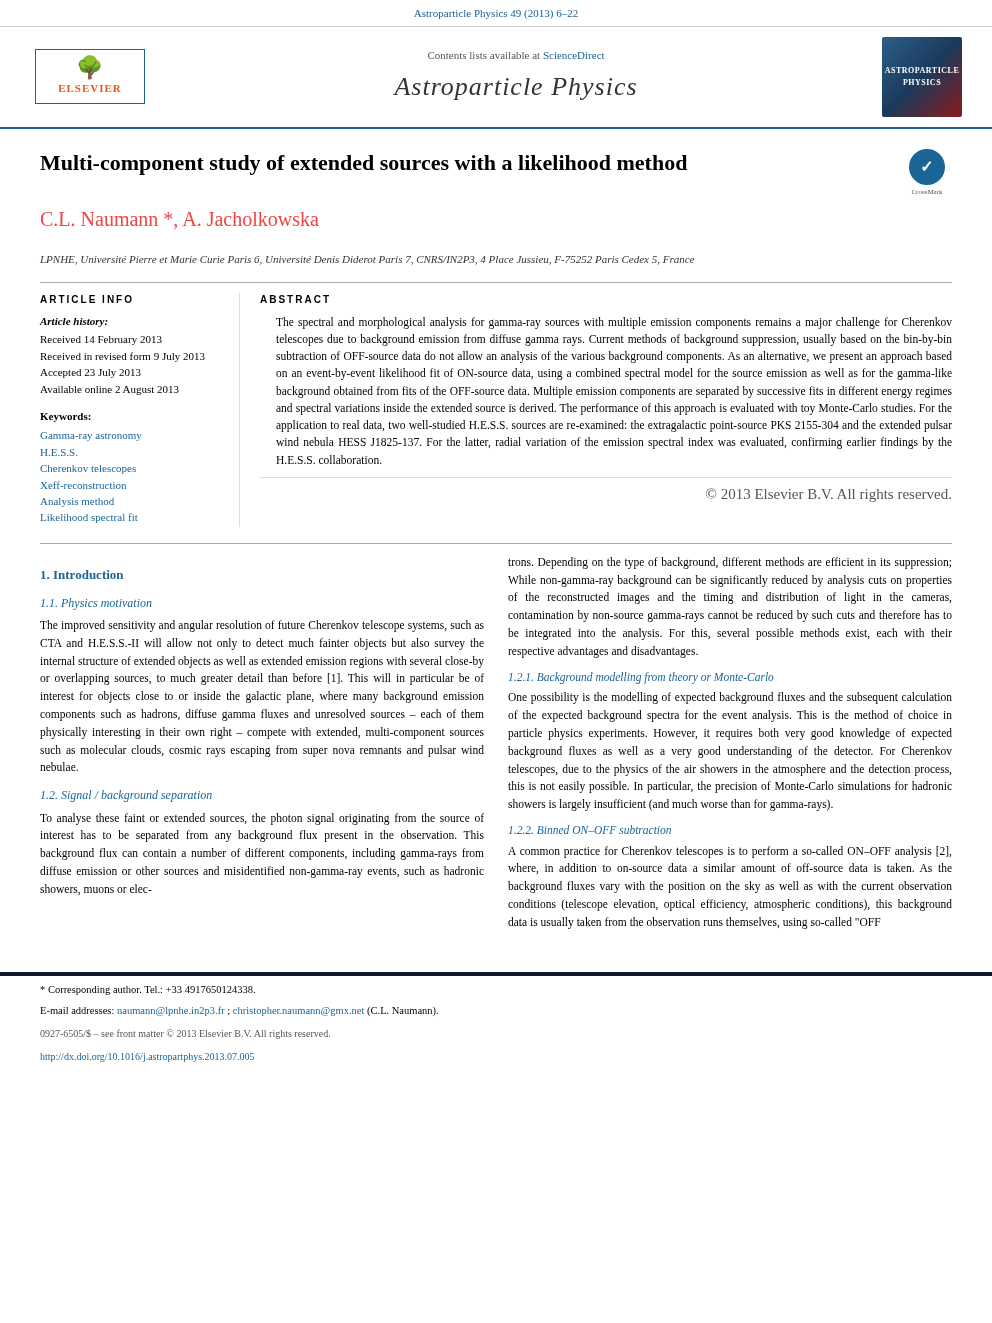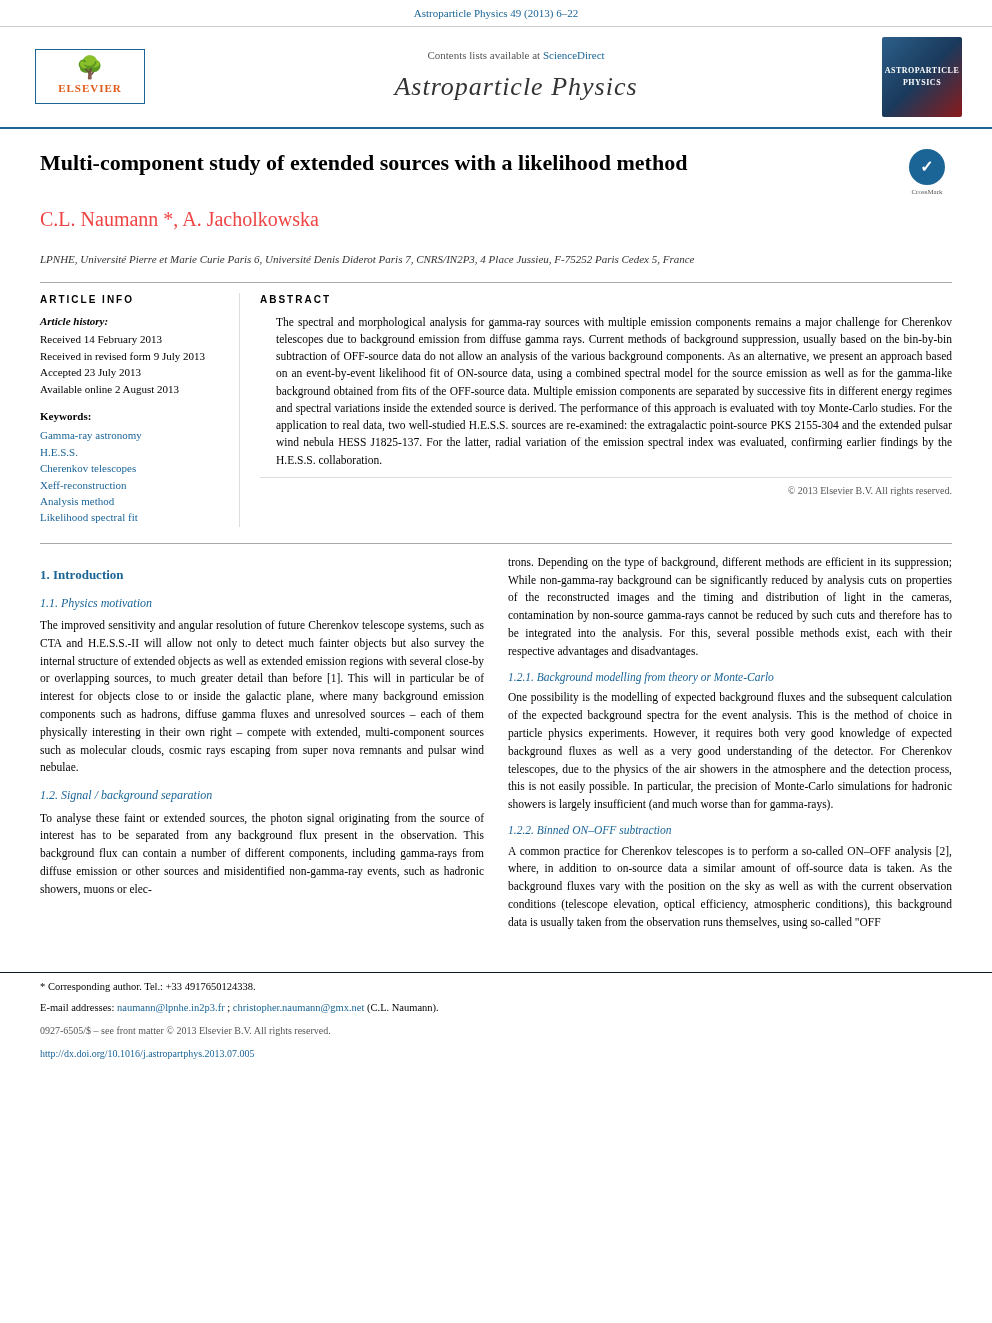--- a/index.html
+++ b/index.html
@@ -217,21 +217,21 @@
     }
     .abstract-text {
       font-size: 11.5px;
       line-height: 1.5;
       text-align: justify;
       margin-left: 16px;
     }
 
     .copyright-line {
       text-align: right;
-      font-size: 10px;
+      font-size: 15px;
       color: #555;
       margin-top: 8px;
       padding-top: 6px;
       border-top: 1px solid #ddd;
     }
 
     
     .body-columns {
       display: flex;
       gap: 24px;
@@ -265,21 +265,21 @@
     .body-text {
       font-size: 11.5px;
       line-height: 1.55;
       text-align: justify;
     }
 
     
     .page-footer {
       margin-top: 20px;
       padding: 0 40px 10px;
-      border-top: 1px solid #0f172a;
+      border-top: 4px solid #0f172a;
     }
     .footnote-text {
       font-size: 10.5px;
       margin-top: 6px;
       line-height: 1.5;
     }
     .footnote-text a {
       color: #1a6496;
       text-decoration: none;
     }

